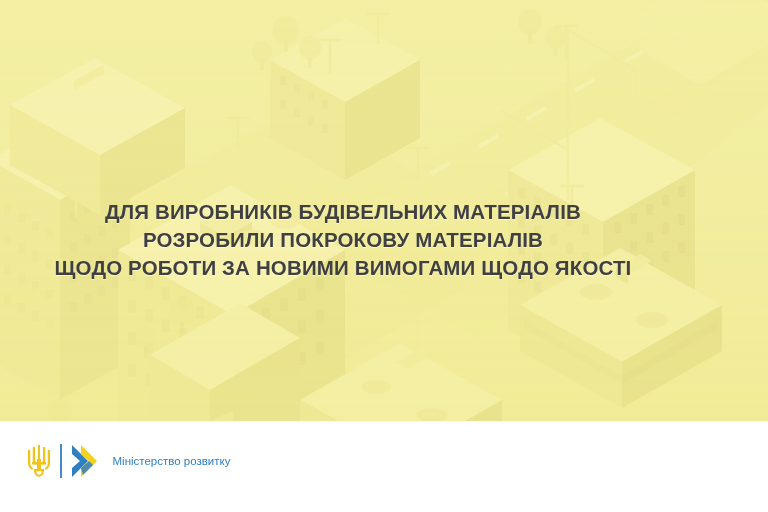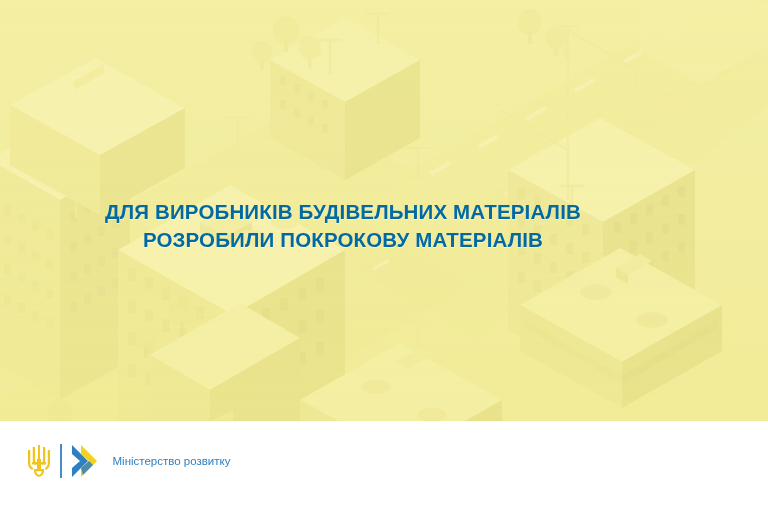--- a/index.html
+++ b/index.html
@@ -25,21 +25,21 @@
        rgba(244,240,160,0.30) 0%,
        rgba(245,241,165,0.20) 45%,
        rgba(243,238,150,0.30) 100%);
     pointer-events:none;
   }
 
   
   .headline {
     position:absolute; left:0; top:198px; width:686px;
     text-align:center;
-    color:#0369a1;
+    color:#404040;
     font-weight:bold;
     font-size:20.5px;
     line-height:28px;
     letter-spacing:0.15px;
     text-shadow:0 1px 0 rgba(255,255,250,0.55);
     white-space:nowrap;
   }
   .headline .ln { display:block; }
 
   
@@ -367,20 +367,21 @@
       </g>
 
       <rect x="0" y="0" width="768" height="421" fill="#f4efa2" opacity="0.30"></rect>
     </svg>
 
     <div class="hero-wash"></div>
 
     <div class="headline">
       <span class="ln">ДЛЯ ВИРОБНИКІВ БУДІВЕЛЬНИХ МАТЕРІАЛІВ</span>
       <span class="ln">РОЗРОБИЛИ ПОКРОКОВУ МАТЕРІАЛІВ</span>
+      <span class="ln">ЩОДО РОБОТИ ЗА НОВИМИ ВИМОГАМИ ЩОДО ЯКОСТІ</span>
     </div>
   </div>
 
   <div class="footer">
     <div class="brand">
 
       <svg class="tryzub" viewBox="0 0 52 68">
         <g fill="#f0c41c">
 
           <path d="M24 2 h4 v30 h-4 z"></path>

